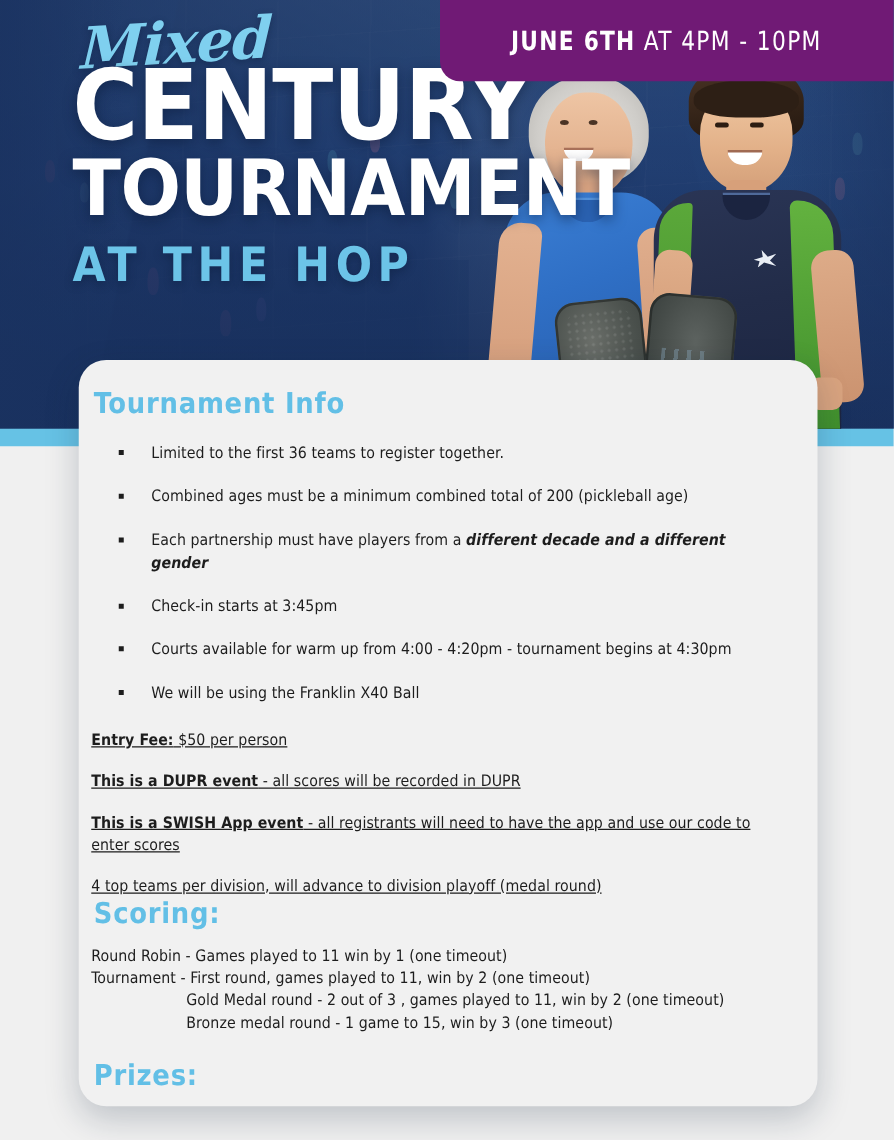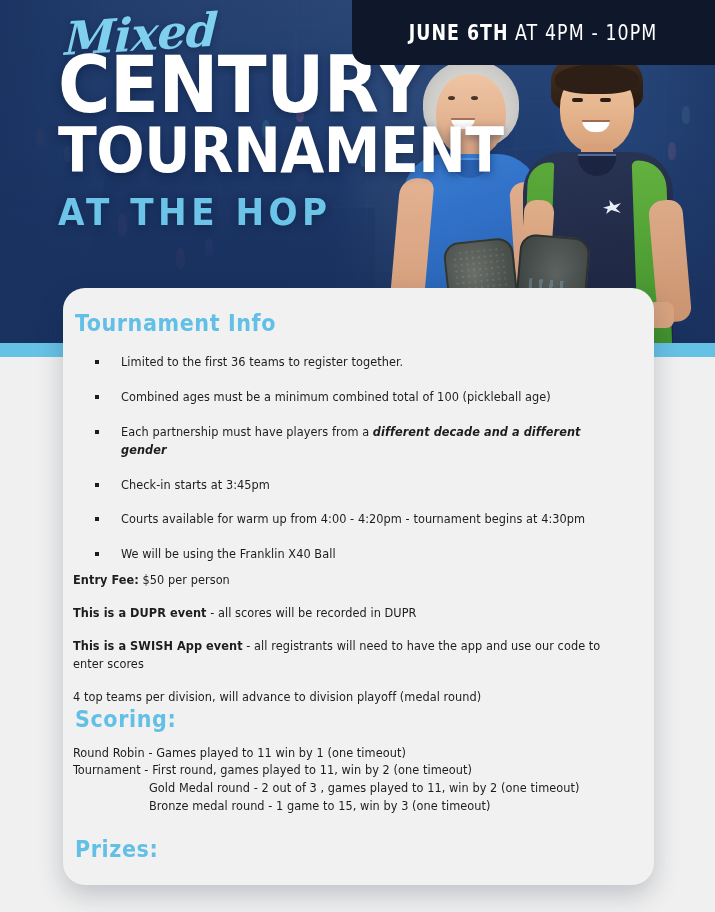--- a/index.html
+++ b/index.html
@@ -87,21 +87,21 @@
     height: 135px;
     background: linear-gradient(180deg, rgba(27,53,100,.42) 0%, rgba(25,50,96,.72) 100%);
   }
 
   
   .date-banner {
     position: absolute;
     left: 352px; top: 0;
     width: 363px;
     height: 65px;
-    background: #0f172a;
+    background: #701a75;
     border-bottom-left-radius: 16px;
     display: flex;
     align-items: center;
     justify-content: center;
     z-index: 6;
   }
   .date-banner .txt {
     color: #ffffff;
     font-size: 21px;
     letter-spacing: 1.2px;
@@ -394,21 +394,21 @@
   }
   ul.info-list li .sq {
     position: absolute;
     left: 0; top: 7px;
     width: 4px; height: 4px;
     background: #1d1d1d;
   }
   .bi { font-weight: 700; font-style: italic; }
   .b  { font-weight: 700; }
 
-  .para-block { margin-top: 8px; }
+  .para-block { margin-top: 20px; text-decoration: underline; }
   .para { margin-bottom: 15px; }
   .para:last-child { margin-bottom: 0; }
 
   .score-block { margin-top: 12px; }
   .score-line { }
   .score-line.indent { padding-left: 76px; }
 </style>
 </head>
 <body>
 
@@ -483,21 +483,21 @@
 </div>
 
 <div class="blue-stripe"></div>
 
 <div class="card">
 
   <div class="section-head">Tournament Info</div>
 
   <ul class="info-list body-txt">
     <li><span class="sq"></span><span>Limited to the first 36 teams to register together.</span></li>
-    <li><span class="sq"></span><span>Combined ages must be a minimum combined total of 100 (pickleball age)</span></li>
+    <li><span class="sq"></span><span>Combined ages must be a minimum combined total of 200 (pickleball age)</span></li>
     <li><span class="sq"></span><span>Each partnership must have players from a </span><span class="bi">different decade and a different gender</span></li>
     <li><span class="sq"></span><span>Check-in starts at 3:45pm</span></li>
     <li><span class="sq"></span><span>Courts available for warm up from 4:00 - 4:20pm - tournament begins at 4:30pm</span></li>
     <li><span class="sq"></span><span>We will be using the Franklin X40 Ball</span></li>
   </ul>
 
   <div class="para-block body-txt">
     <div class="para"><span class="b">Entry Fee:</span><span> $50 per person</span></div>
     <div class="para"><span class="b">This is a DUPR event</span><span> - all scores will be recorded in DUPR</span></div>
     <div class="para"><span class="b">This is a SWISH App event</span><span> - all registrants will need to have the app and use our code to enter scores</span></div>

